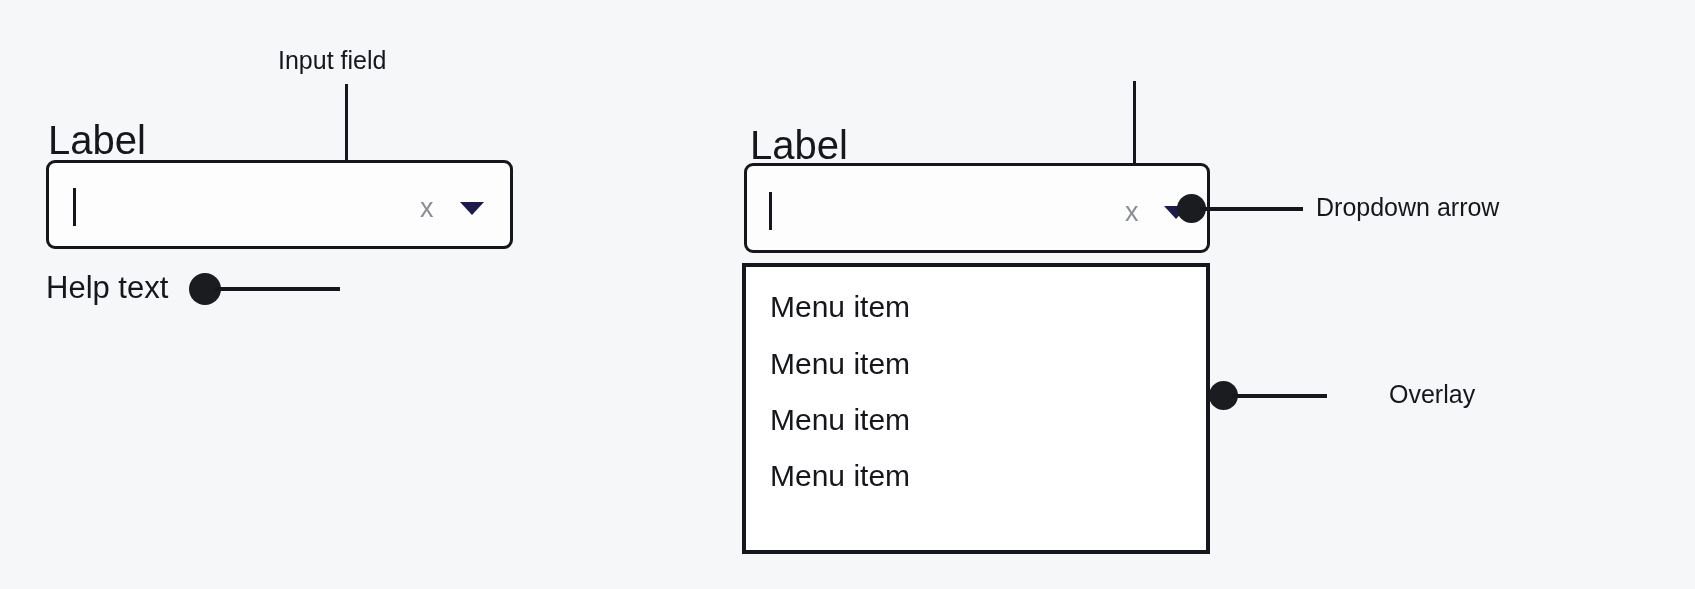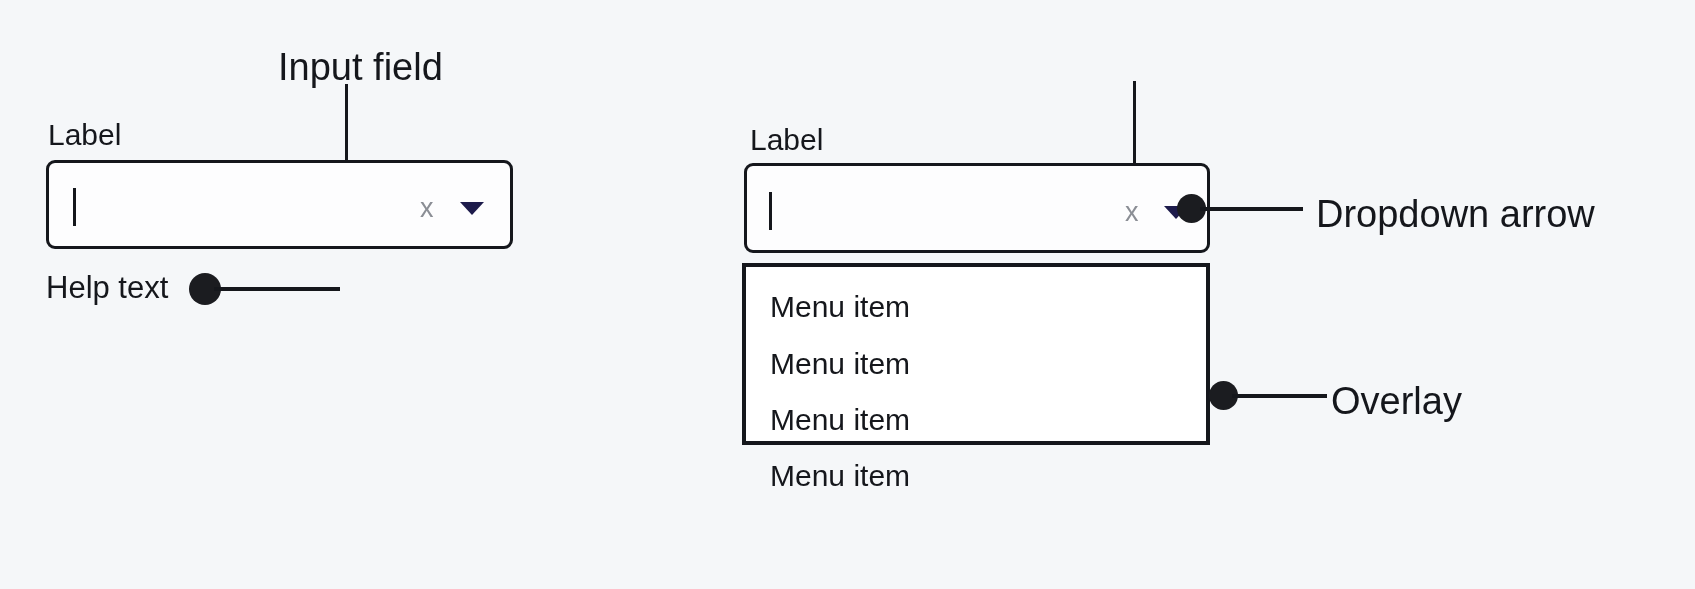--- a/index.html
+++ b/index.html
@@ -18,21 +18,21 @@
   }
 
   .canvas {
     position: absolute;
     inset: 0;
   }
 
   
   .callout-text {
     position: absolute;
-    font-size: 38px;
+    font-size: 25px;
     line-height: 1.1;
     color: #15171c;
     white-space: nowrap;
     font-weight: 400;
   }
 
   
   .leader-v {
     position: absolute;
     width: 3px;
@@ -45,21 +45,21 @@
   }
   .dot {
     position: absolute;
     background: #1b1c20;
     border-radius: 50%;
   }
 
   
   .field-label {
     position: absolute;
-    font-size: 30px;
+    font-size: 40px;
     line-height: 1;
     color: #15171c;
     white-space: nowrap;
   }
 
   .input-box {
     position: absolute;
     box-sizing: border-box;
     background: #fdfdfe;
     border: 3px solid #15171c;
@@ -144,24 +144,24 @@
   <div class="input-box" style="left:744px; top:163px; width:466px; height:90px;">
     <div class="caret" style="left:22px; top:26px; height:38px;"></div>
     <div class="clear-x" style="left:378px; top:33px;">x</div>
     <div class="arrow-down" style="left:417px; top:40px;"></div>
   </div>
 
   <div class="dot" style="left:1177px; top:194px; width:29px; height:29px;"></div>
   <div class="leader-h" style="left:1200px; top:207px; width:103px;"></div>
   <div class="callout-text" style="left:1316px; top:194px;text-align:center;">Dropdown arrow</div>
 
-  <div class="overlay-panel" style="left:742px; top:263px; width:468px; height:182px;">
+  <div class="overlay-panel" style="left:742px; top:263px; width:468px; height:291px;">
     <div class="menu-item" style="top:25px;">Menu item</div>
     <div class="menu-item" style="top:82px;">Menu item</div>
     <div class="menu-item" style="top:138px;">Menu item</div>
     <div class="menu-item" style="top:194px;">Menu item</div>
   </div>
 
   <div class="dot" style="left:1209px; top:381px; width:29px; height:29px;"></div>
   <div class="leader-h" style="left:1232px; top:394px; width:95px;"></div>
-  <div class="callout-text" style="left:1331px; top:381px;">Overlay</div>
+  <div class="callout-text" style="left:1389px; top:381px;">Overlay</div>
 
 </div>
 
 </body></html>

